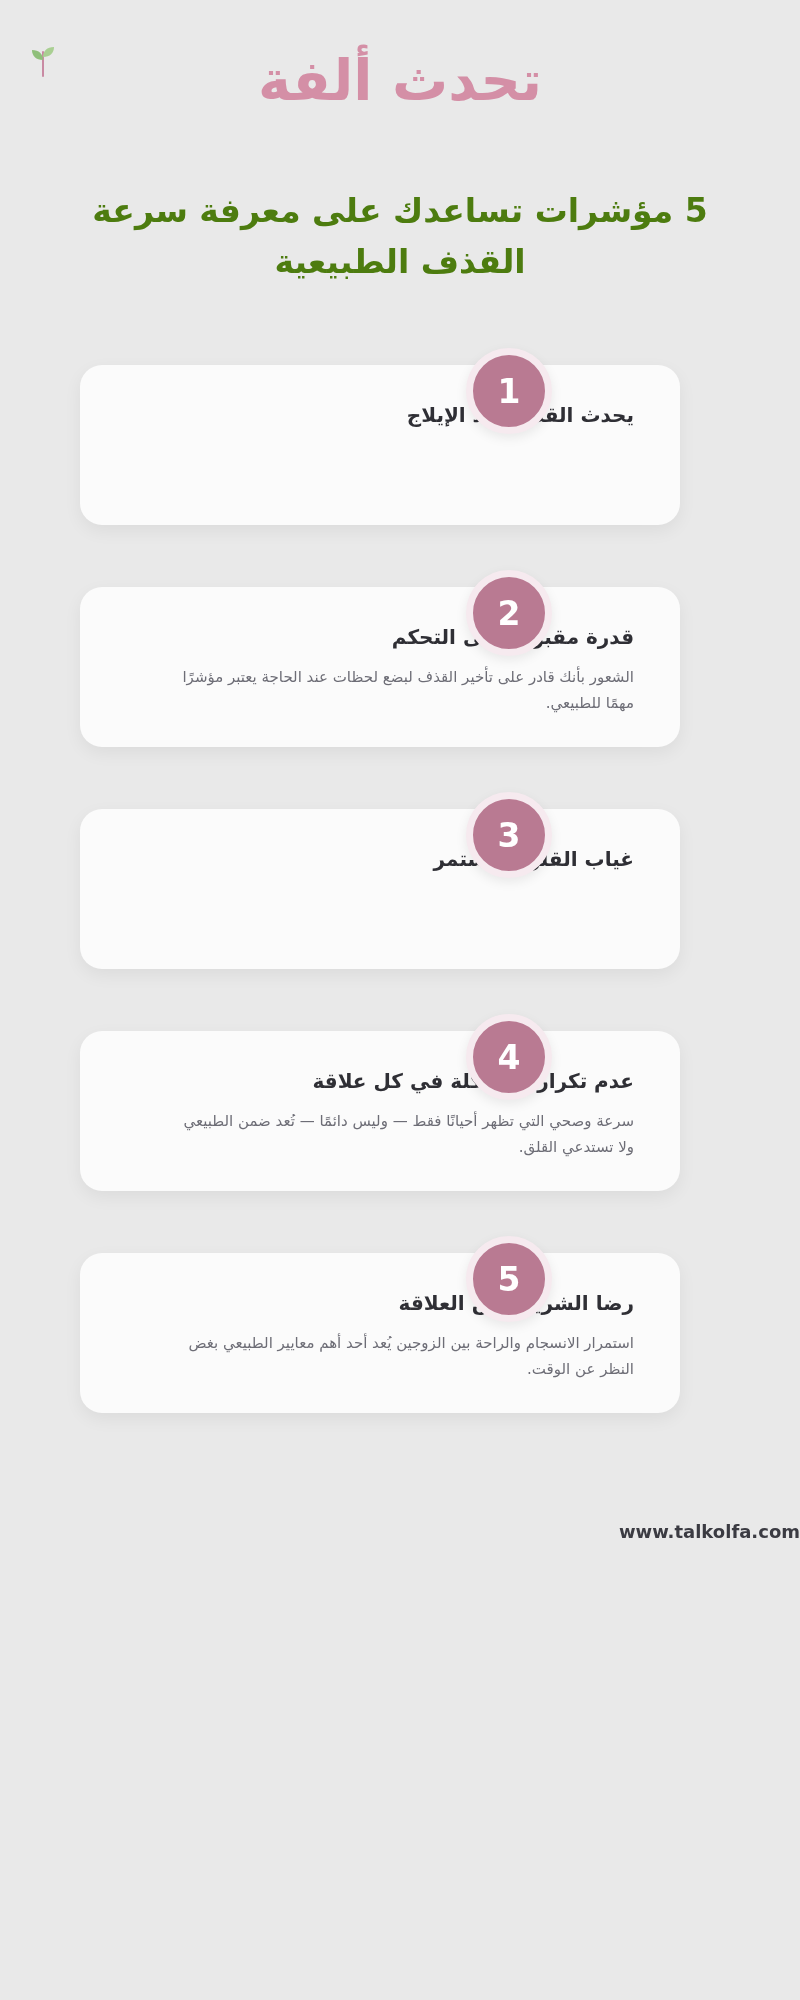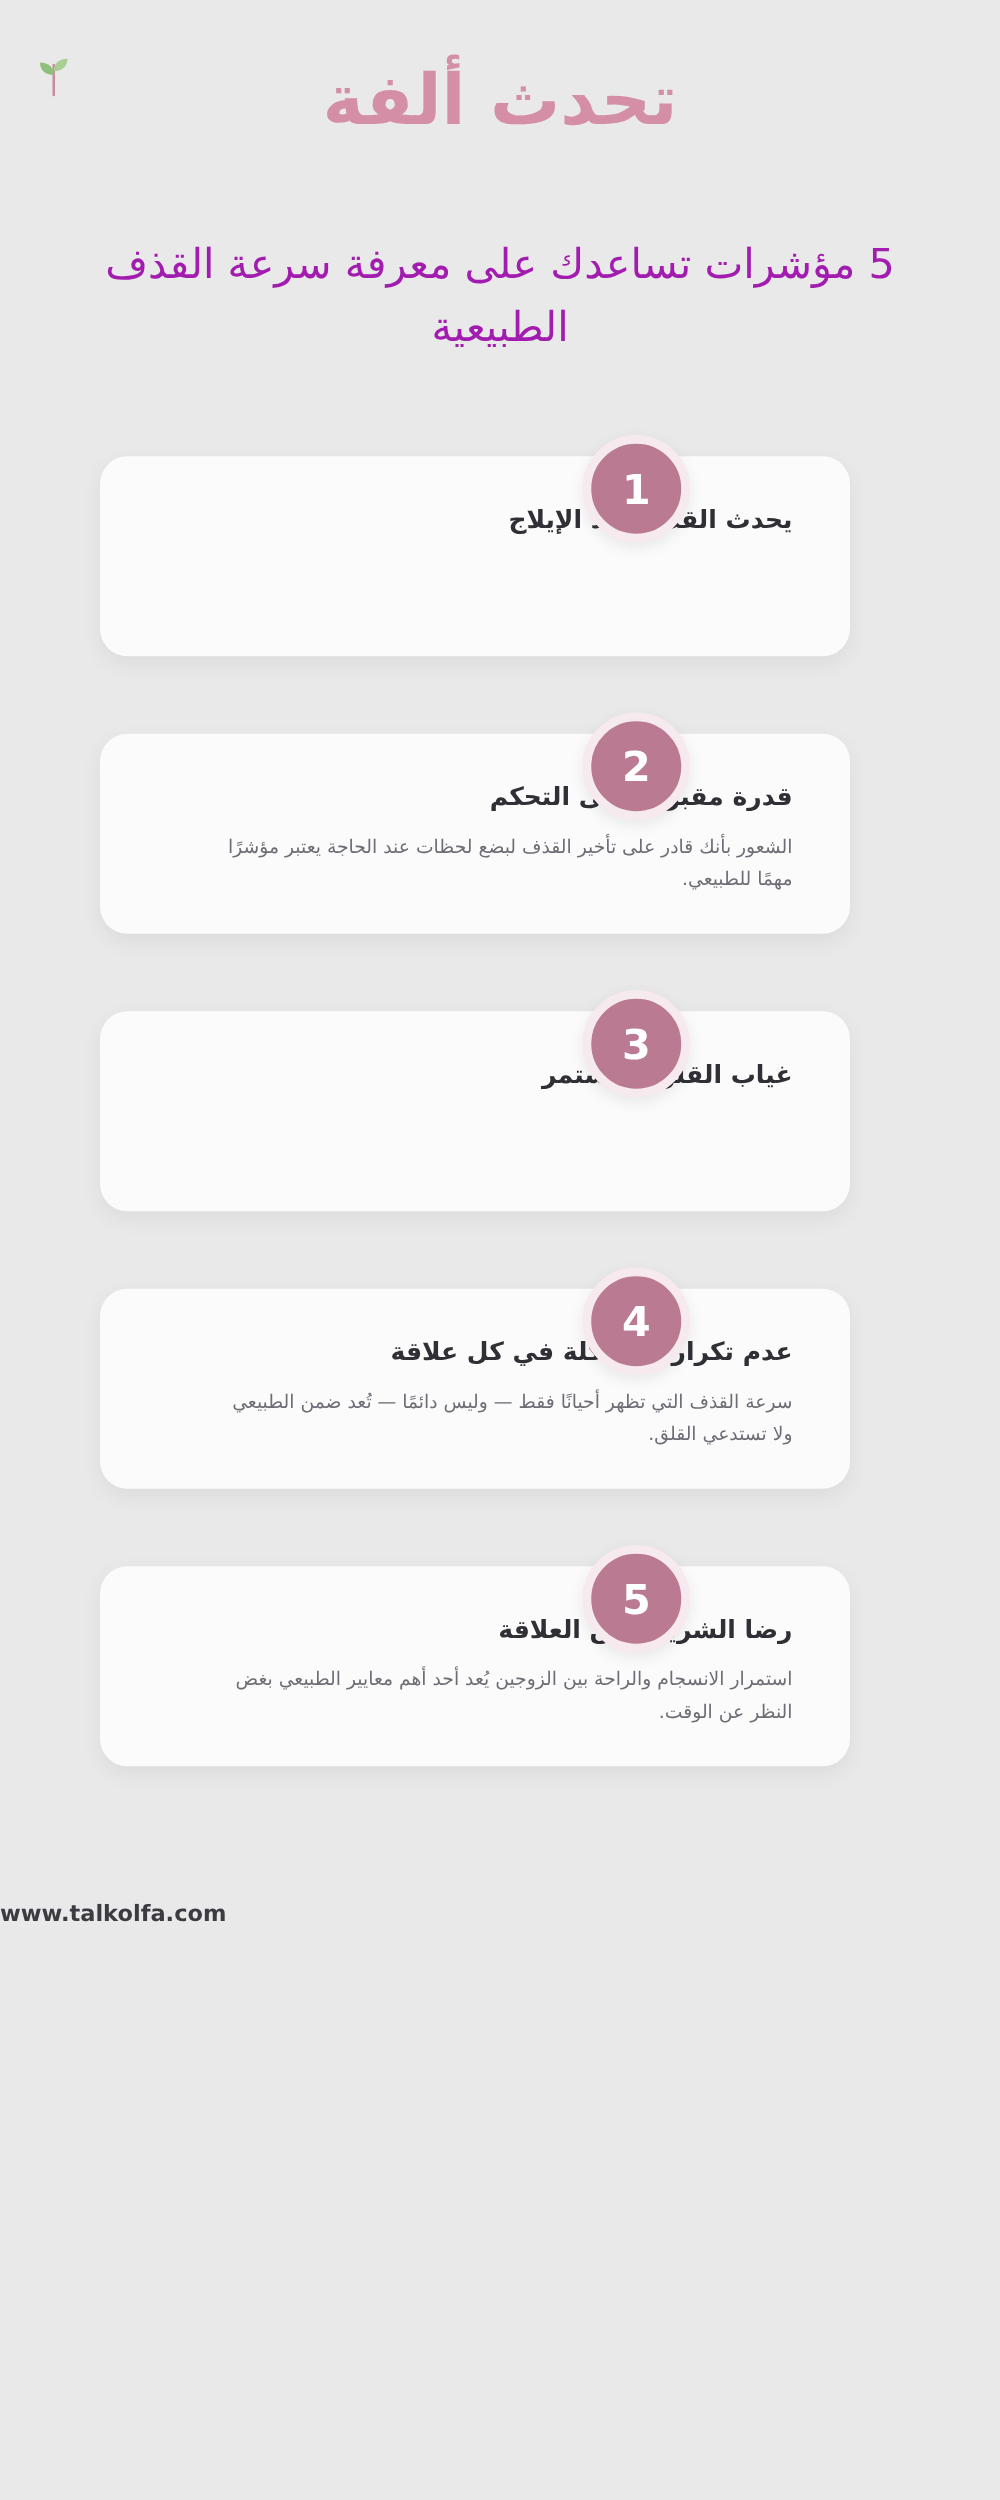--- a/index.html
+++ b/index.html
@@ -51,22 +51,22 @@
   }
 
   
   .title {
     position: absolute;
     top: 185px;
     left: 60px;
     right: 60px;
     text-align: center;
     font-size: 33px;
-    font-weight: normal;
-    color: #a21caf;
+    font-weight: bold;
+    color: #4d7c0f;
     line-height: 1.55;
   }
 
   
   .card {
     position: absolute;
     left: 80px;
     width: 600px;
     height: 160px;
     background: #fbfbfb;
@@ -106,21 +106,21 @@
     justify-content: center;
     box-shadow: 0 4px 12px rgba(0,0,0,0.08);
   }
 
   
   .footer {
     position: absolute;
     bottom: 78px;
     left: 0;
     right: 0;
-    text-align: left;
+    text-align: right;
     font-size: 18px;
     font-weight: bold;
     color: #3b3b42;
     direction: ltr;
   }
 </style>
 </head>
 <body>
 
 <div class="page">
@@ -160,21 +160,21 @@
       <div class="card-title">غياب القلق المستمر</div>
     </div>
   </div>
   <div class="badge" style="top:792px; left:466px;">
     <span>3</span>
   </div>
 
   <div class="card" style="top:1031px;">
     <div class="card-inner">
       <div class="card-title">عدم تكرار المشكلة في كل علاقة</div>
-      <div class="card-body">سرعة القذف التي تظهر أحيانًا فقط — وليس دائمًا — تُعد ضمن الطبيعي ولا تستدعي القلق.</div>
+      <div class="card-body">سرعة وصحي التي تظهر أحيانًا فقط — وليس دائمًا — تُعد ضمن الطبيعي ولا تستدعي القلق.</div>
     </div>
   </div>
   <div class="badge" style="top:1014px; left:466px;">
     <span>4</span>
   </div>
 
   <div class="card" style="top:1253px;">
     <div class="card-inner">
       <div class="card-title">رضا الشريكة عن العلاقة</div>
       <div class="card-body">استمرار الانسجام والراحة بين الزوجين يُعد أحد أهم معايير الطبيعي بغض النظر عن الوقت.</div>

